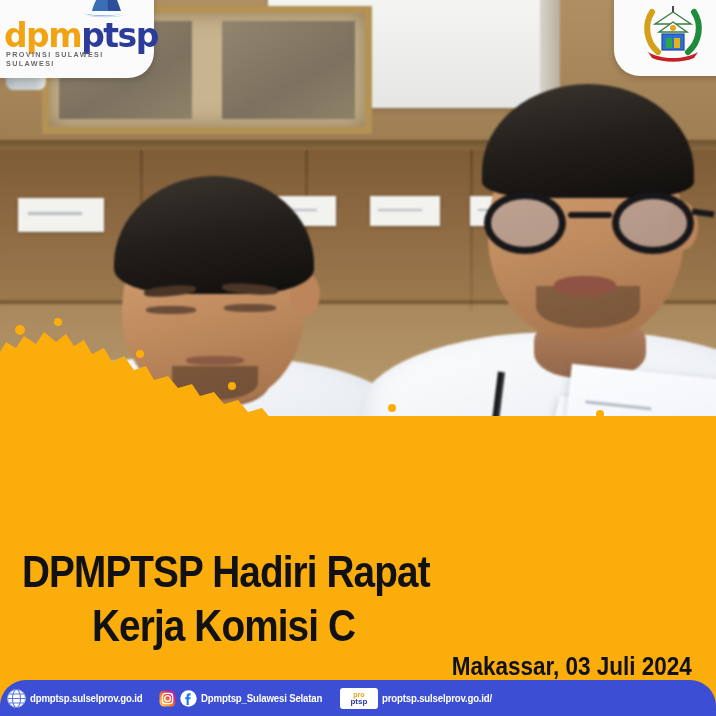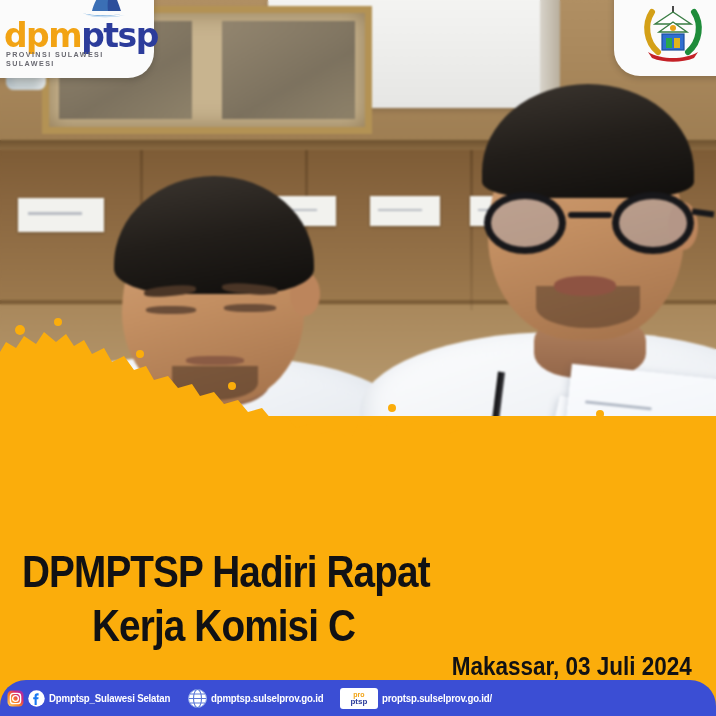--- a/index.html
+++ b/index.html
@@ -461,20 +461,29 @@
       <rect x="34" y="36" width="6" height="10" fill="#e0b31c"></rect>
       <path d="M8 50 C22 58, 44 58, 58 50 L54 56 C42 61, 24 61, 12 56 Z" fill="#C42127"></path>
       <circle cx="33" cy="26" r="3" fill="#e8a31a"></circle>
     </svg>
   </div>
 
   <div class="footer">
 
 
     <div class="fitem">
+      <svg class="ico" width="19" height="19" viewBox="0 0 19 19">
+        <circle cx="9.5" cy="9.5" r="9" fill="#ffffff" stroke="#8fa6e8"></circle>
+        <ellipse cx="9.5" cy="9.5" rx="4" ry="9" fill="none" stroke="#5b79d8" stroke-width="1.1"></ellipse>
+        <path d="M0.8 9.5 H18.2 M2 5 H17 M2 14 H17" stroke="#5b79d8" stroke-width="1.1" fill="none"></path>
+      </svg>
+      <span class="lbl">dpmptsp.sulselprov.go.id</span>
+    </div>
+
+    <div class="fitem">
       <svg class="ico" width="17" height="17" viewBox="0 0 17 17">
         <defs>
           <linearGradient id="ig" x1="0" y1="1" x2="1" y2="0">
             <stop offset="0" stop-color="#FEDA75"></stop>
             <stop offset="0.4" stop-color="#FA7E1E"></stop>
             <stop offset="0.7" stop-color="#D62976"></stop>
             <stop offset="1" stop-color="#962FBF"></stop>
           </linearGradient>
         </defs>
         <rect x="0.5" y="0.5" width="16" height="16" rx="4.6" fill="url(#ig)"></rect>
@@ -484,29 +493,20 @@
       </svg>
       <svg class="ico" width="17" height="17" viewBox="0 0 17 17">
         <circle cx="8.5" cy="8.5" r="8.2" fill="#ffffff"></circle>
         <path d="M10.6 5.4 H9.4 C8.9 5.4 8.7 5.7 8.7 6.1 V7.2 H10.6 L10.3 9.2 H8.7 V15
                  H6.6 V9.2 H5.2 V7.2 H6.6 V5.9 C6.6 4.3 7.5 3.2 9.2 3.2 H10.6 Z" fill="#1877F2"></path>
       </svg>
       <span class="lbl">Dpmptsp_Sulawesi Selatan</span>
     </div>
 
     <div class="fitem">
-      <svg class="ico" width="19" height="19" viewBox="0 0 19 19">
-        <circle cx="9.5" cy="9.5" r="9" fill="#ffffff" stroke="#8fa6e8"></circle>
-        <ellipse cx="9.5" cy="9.5" rx="4" ry="9" fill="none" stroke="#5b79d8" stroke-width="1.1"></ellipse>
-        <path d="M0.8 9.5 H18.2 M2 5 H17 M2 14 H17" stroke="#5b79d8" stroke-width="1.1" fill="none"></path>
-      </svg>
-      <span class="lbl">dpmptsp.sulselprov.go.id</span>
-    </div>
-
-    <div class="fitem">
       <span class="pro-badge">
         <span class="p1">pro</span>
         <span class="p2">ptsp</span>
       </span>
       <span class="lbl">proptsp.sulselprov.go.id/</span>
     </div>
 
   </div>
 </div>
 

